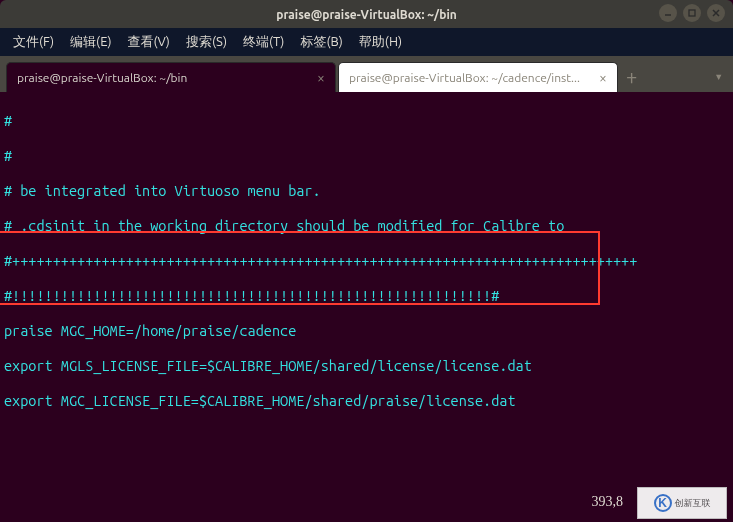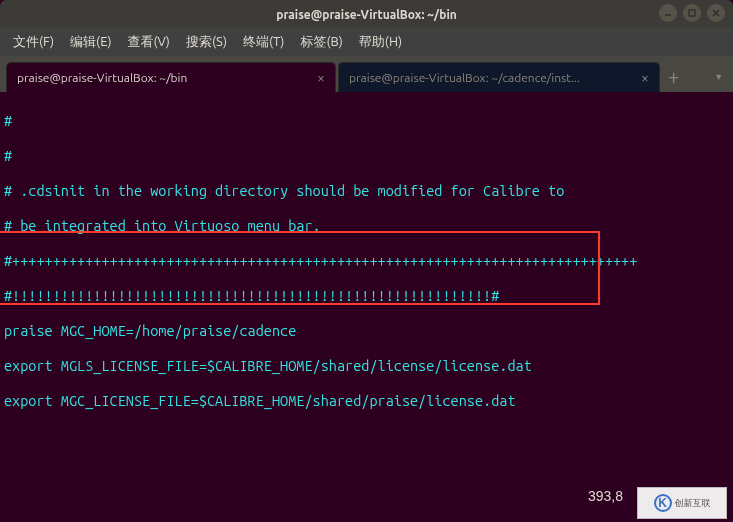--- a/index.html
+++ b/index.html
@@ -1,34 +1,34 @@
 <!DOCTYPE html>
 <html><head>
 <meta charset="utf-8">
 <style>
 * { margin:0; padding:0; box-sizing:border-box; }
 body { width:733px; height:522px; background:#2C001E; font-family:"Ubuntu Mono","DejaVu Sans Mono",monospace; overflow:hidden; position:relative; }
 .titlebar { height:28px; background:linear-gradient(180deg,#3C3B37 0%,#3C3B37 100%); display:flex; align-items:center; color:#DFDBD2; font-family:Ubuntu,Arial,sans-serif; font-size:12px; font-weight:bold; position:relative; border-top-left-radius:6px; border-top-right-radius:6px; }
 .titlebar-title { flex:1; text-align:center; }
 .window-controls { position:absolute; right:8px; top:4px; display:flex; gap:6px; }
 .wc { width:18px; height:18px; border-radius:50%; background:#575349; display:flex; align-items:center; justify-content:center; font-size:11px; color:#3C3B37; cursor:pointer; }
-.menubar { height:28px; background:#404040; display:flex; align-items:center; padding:0 6px; color:#DFDBD2; font-family:Ubuntu,Arial,sans-serif; font-size:13px; gap:2px; }
+.menubar { height:28px; background:#0f172a; display:flex; align-items:center; padding:0 6px; color:#DFDBD2; font-family:Ubuntu,Arial,sans-serif; font-size:13px; gap:2px; }
 .menu-item { padding:3px 7px; cursor:pointer; }
 .tabbar { height:36px; background:#494741; display:flex; align-items:flex-end; padding:0 6px; gap:2px; position:relative; }
 .tab { height:30px; border-top-left-radius:5px; border-top-right-radius:5px; display:flex; align-items:center; padding:0 10px; font-family:Ubuntu,Arial,sans-serif; font-size:12px; max-width:330px; overflow:hidden; position:relative; }
 .tab.active { background:#2C001E; color:#D7D3CB; border:1px solid #2a2a2a; border-bottom:none; flex:0 0 auto; width:330px; }
-.tab.inactive { background:#0f172a; color:#8a8579; border:1px solid #2a2a2a; border-bottom:none; width:322px; }
+.tab.inactive { background:#ffffff; color:#8a8579; border:1px solid #2a2a2a; border-bottom:none; width:280px; }
 .tab-label { flex:1; overflow:hidden; text-overflow:ellipsis; white-space:nowrap; }
 .tab-close { margin-left:8px; font-size:14px; cursor:pointer; color:#8a8579; }
 .tab-add { color:#8a8579; font-size:20px; margin-left:6px; margin-bottom:4px; cursor:pointer; }
 .tabbar-right { position:absolute; right:10px; bottom:8px; color:#8a8579; font-size:14px; cursor:pointer; }
 .terminal { padding:2px 4px; color:#34E2E2; font-size:14.5px; line-height:17.5px; white-space:pre; font-family:"Ubuntu Mono","DejaVu Sans Mono",monospace; position:relative; }
 .tl{}
 .highlight-box { position:absolute; border:2px solid #FF3B30; pointer-events:none; }
-.posbar { position:absolute; right:110px; bottom:18px; color:#DFDBD2; font-size:14px; font-family:Liberation Sans, sans-serif; }
+.posbar { position:absolute; right:110px; bottom:12px; color:#DFDBD2; font-size:14px; font-family:Liberation Serif, serif; }
 .watermark { position:absolute; right:6px; bottom:3px; width:90px; height:32px; background:#fff; border:1px solid #ccc; display:flex; align-items:center; justify-content:center; font-size:9px; color:#555; font-family:Arial,sans-serif; opacity:0.92; }
 .watermark-logo{ width:18px;height:18px;border-radius:50%;border:2px solid #3a7bd5;margin-right:3px;display:flex;align-items:center;justify-content:center;color:#3a7bd5;font-weight:bold;font-size:12px;}
 </style>
 </head>
 <body>
 
 <div class="titlebar">
   <span class="titlebar-title">praise@praise-VirtualBox: ~/bin</span>
   <div class="window-controls">
     <div class="wc">
@@ -69,22 +69,22 @@
     <span class="tab-label">praise@praise-VirtualBox: ~/cadence/inst...</span>
     <span class="tab-close">×</span>
   </div>
   <span class="tab-add">+</span>
   <span class="tabbar-right">▾</span>
 </div>
 
 <div class="terminal">
 <div class="tl">#</div>
 <div class="tl">#</div>
+<div class="tl"># be integrated into Virtuoso menu bar.</div>
 <div class="tl"># .cdsinit in the working directory should be modified for Calibre to</div>
-<div class="tl"># be integrated into Virtuoso menu bar.</div>
 <div class="tl">#+++++++++++++++++++++++++++++++++++++++++++++++++++++++++++++++++++++++++++++</div>
 <div class="tl">#!!!!!!!!!!!!!!!!!!!!!!!!!!!!!!!!!!!!!!!!!!!!!!!!!!!!!!!!!!!#</div>
 <div class="tl">praise MGC_HOME=/home/praise/cadence</div>
 <div class="tl">export MGLS_LICENSE_FILE=$CALIBRE_HOME/shared/license/license.dat</div>
 <div class="tl">export MGC_LICENSE_FILE=$CALIBRE_HOME/shared/praise/license.dat</div>
 
 
 
 <div class="tl"></div>
 

